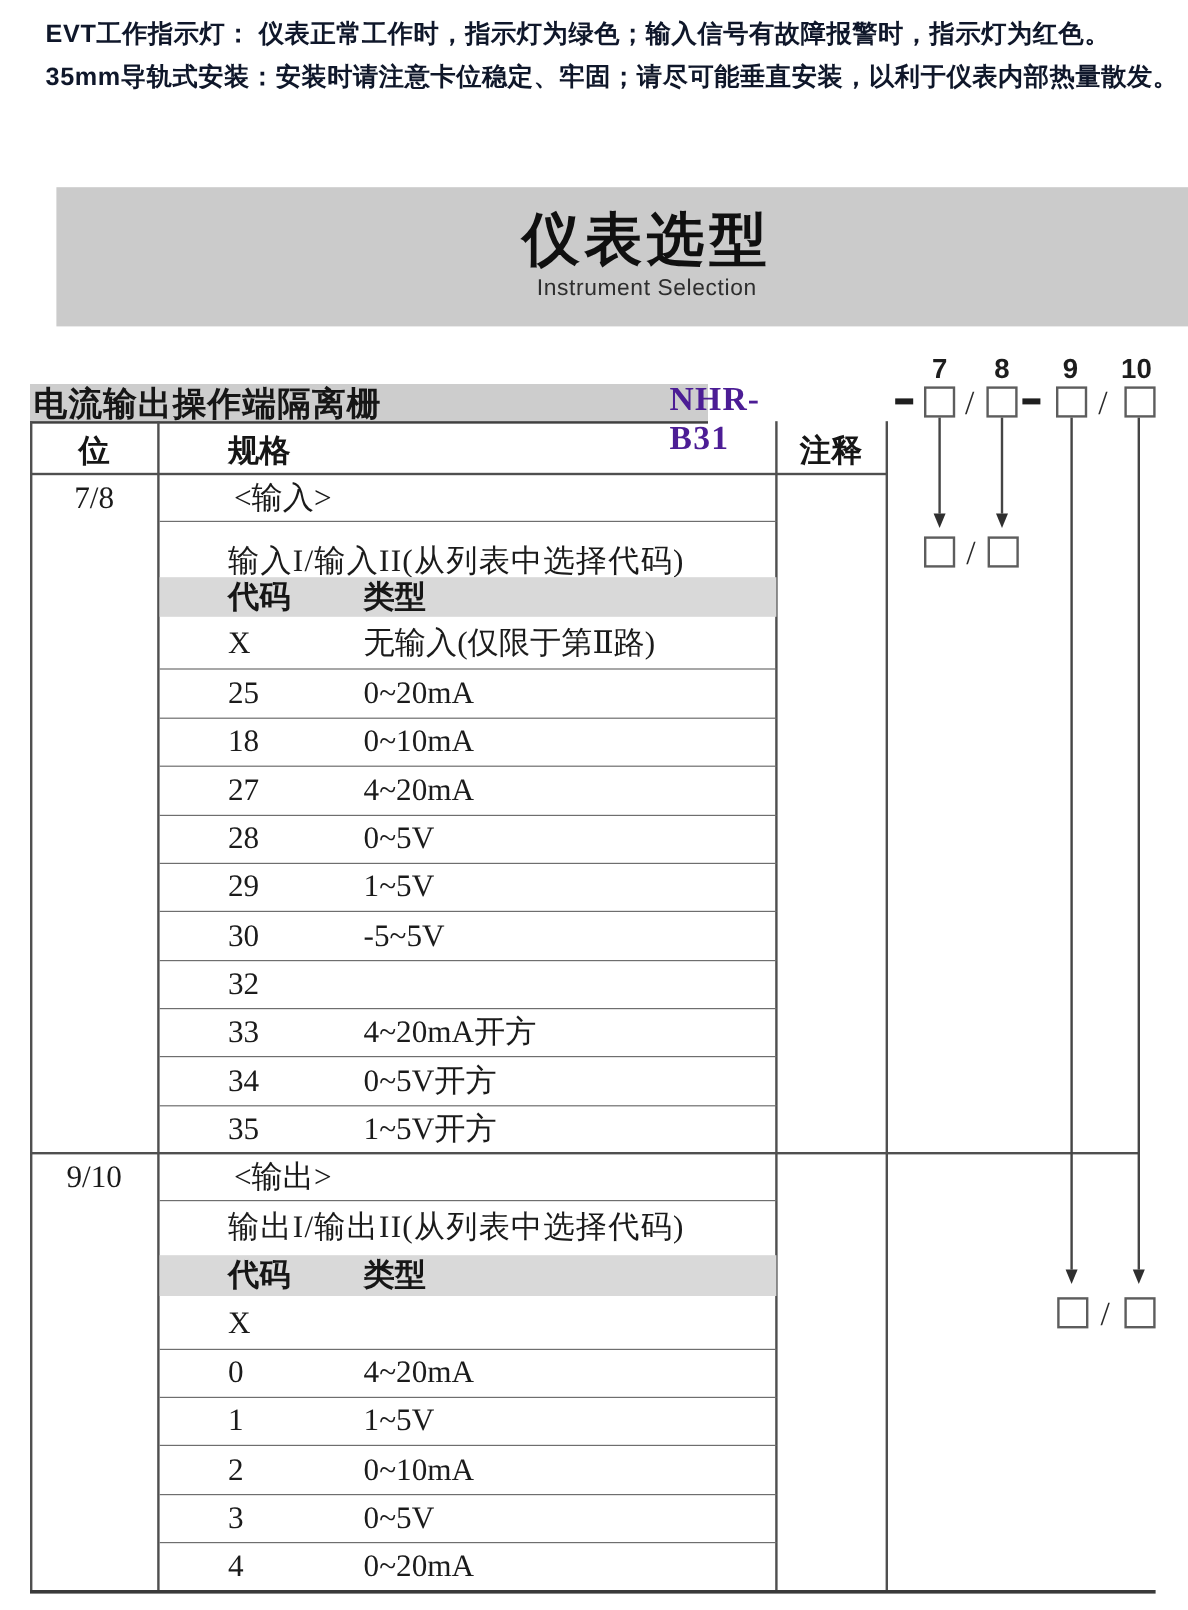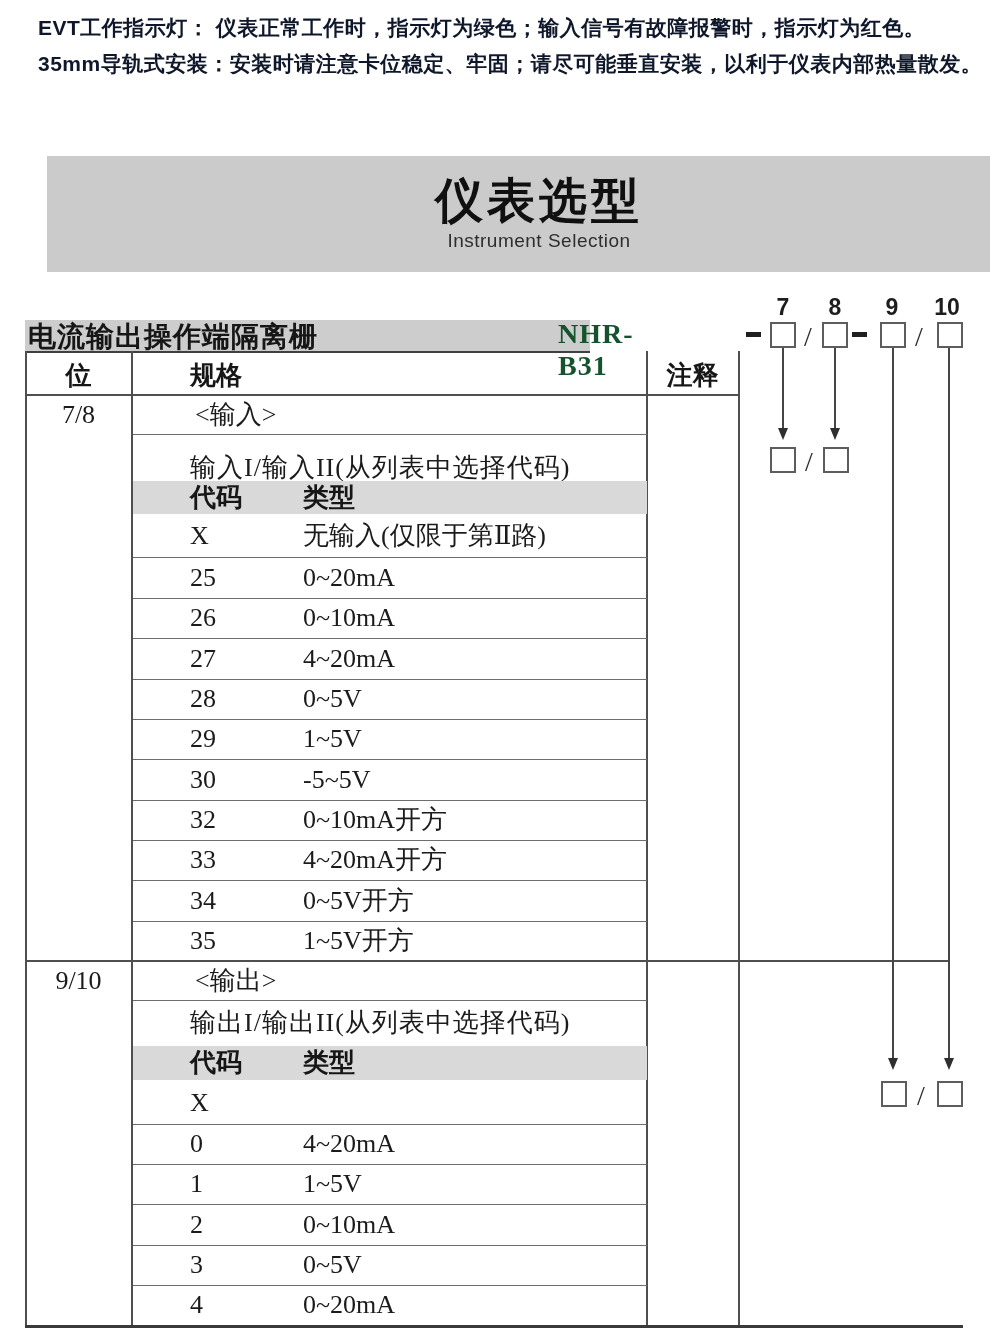--- a/index.html
+++ b/index.html
@@ -17,21 +17,21 @@
   .banner-title{font-family:"Liberation Sans","DejaVu Sans",sans-serif;font-weight:bold;
                 font-size:48px;color:#101010;letter-spacing:4px;line-height:1.05;}
   .banner-sub{font-family:"Liberation Sans","DejaVu Sans",sans-serif;font-size:19px;
               color:#2e2e2e;margin-top:3px;letter-spacing:0.5px;}
 
   
   .titlebar{position:absolute;left:25px;top:320px;width:565px;height:31px;background:#cdcdcd;
             border-bottom:2px solid #404040;}
   .product{position:absolute;left:3px;top:-2px;font-size:28px;font-weight:bold;color:#161616;
            white-space:nowrap;letter-spacing:1px;}
-  .model{position:absolute;left:533px;top:-2px;font-size:28px;font-weight:600;color:#14532d;
+  .model{position:absolute;left:533px;top:-2px;font-size:28px;font-weight:600;color:#4c1d95;
          letter-spacing:1px;}
 
   
   .vline{position:absolute;width:1.5px;background:#4f4f4f;}
   .hline{position:absolute;height:1.5px;background:#4f4f4f;}
   .hline-bottom{position:absolute;height:2.5px;background:#3a3a3a;}
 
   
   .col-hdr{position:absolute;font-size:26px;font-weight:bold;color:#161616;white-space:nowrap;}
   .pos-cell{position:absolute;left:25px;width:107px;text-align:center;font-size:26px;color:#1b1b1b;}
@@ -103,42 +103,41 @@
 
 <div class="spec-row bb" style="top:515px;height:42px;line-height:42px;">
   <span class="code">X</span>
   <span class="rtype">无输入(仅限于第Ⅱ路)</span>
 </div>
 <div class="spec-row bb" style="top:557px;height:41px;line-height:41px;">
   <span class="code">25</span>
   <span class="rtype">0~20mA</span>
 </div>
 <div class="spec-row bb" style="top:598px;height:40px;line-height:40px;">
-  <span class="code">26</span>
+  <span class="code">18</span>
   <span class="rtype">0~10mA</span>
 </div>
 <div class="spec-row bb" style="top:638px;height:41px;line-height:41px;">
   <span class="code">27</span>
   <span class="rtype">4~20mA</span>
 </div>
 <div class="spec-row bb" style="top:679px;height:40px;line-height:40px;">
   <span class="code">28</span>
   <span class="rtype">0~5V</span>
 </div>
 <div class="spec-row bb" style="top:719px;height:40px;line-height:40px;">
   <span class="code">29</span>
   <span class="rtype">1~5V</span>
 </div>
 <div class="spec-row bb" style="top:759px;height:41px;line-height:41px;">
   <span class="code">30</span>
   <span class="rtype">-5~5V</span>
 </div>
 <div class="spec-row bb" style="top:800px;height:40px;line-height:40px;">
   <span class="code">32</span>
-  <span class="rtype">0~10mA开方</span>
 </div>
 <div class="spec-row bb" style="top:840px;height:40px;line-height:40px;">
   <span class="code">33</span>
   <span class="rtype">4~20mA开方</span>
 </div>
 <div class="spec-row bb" style="top:880px;height:41px;line-height:41px;">
   <span class="code">34</span>
   <span class="rtype">0~5V开方</span>
 </div>
 <div class="spec-row" style="top:921px;height:39px;line-height:39px;">

